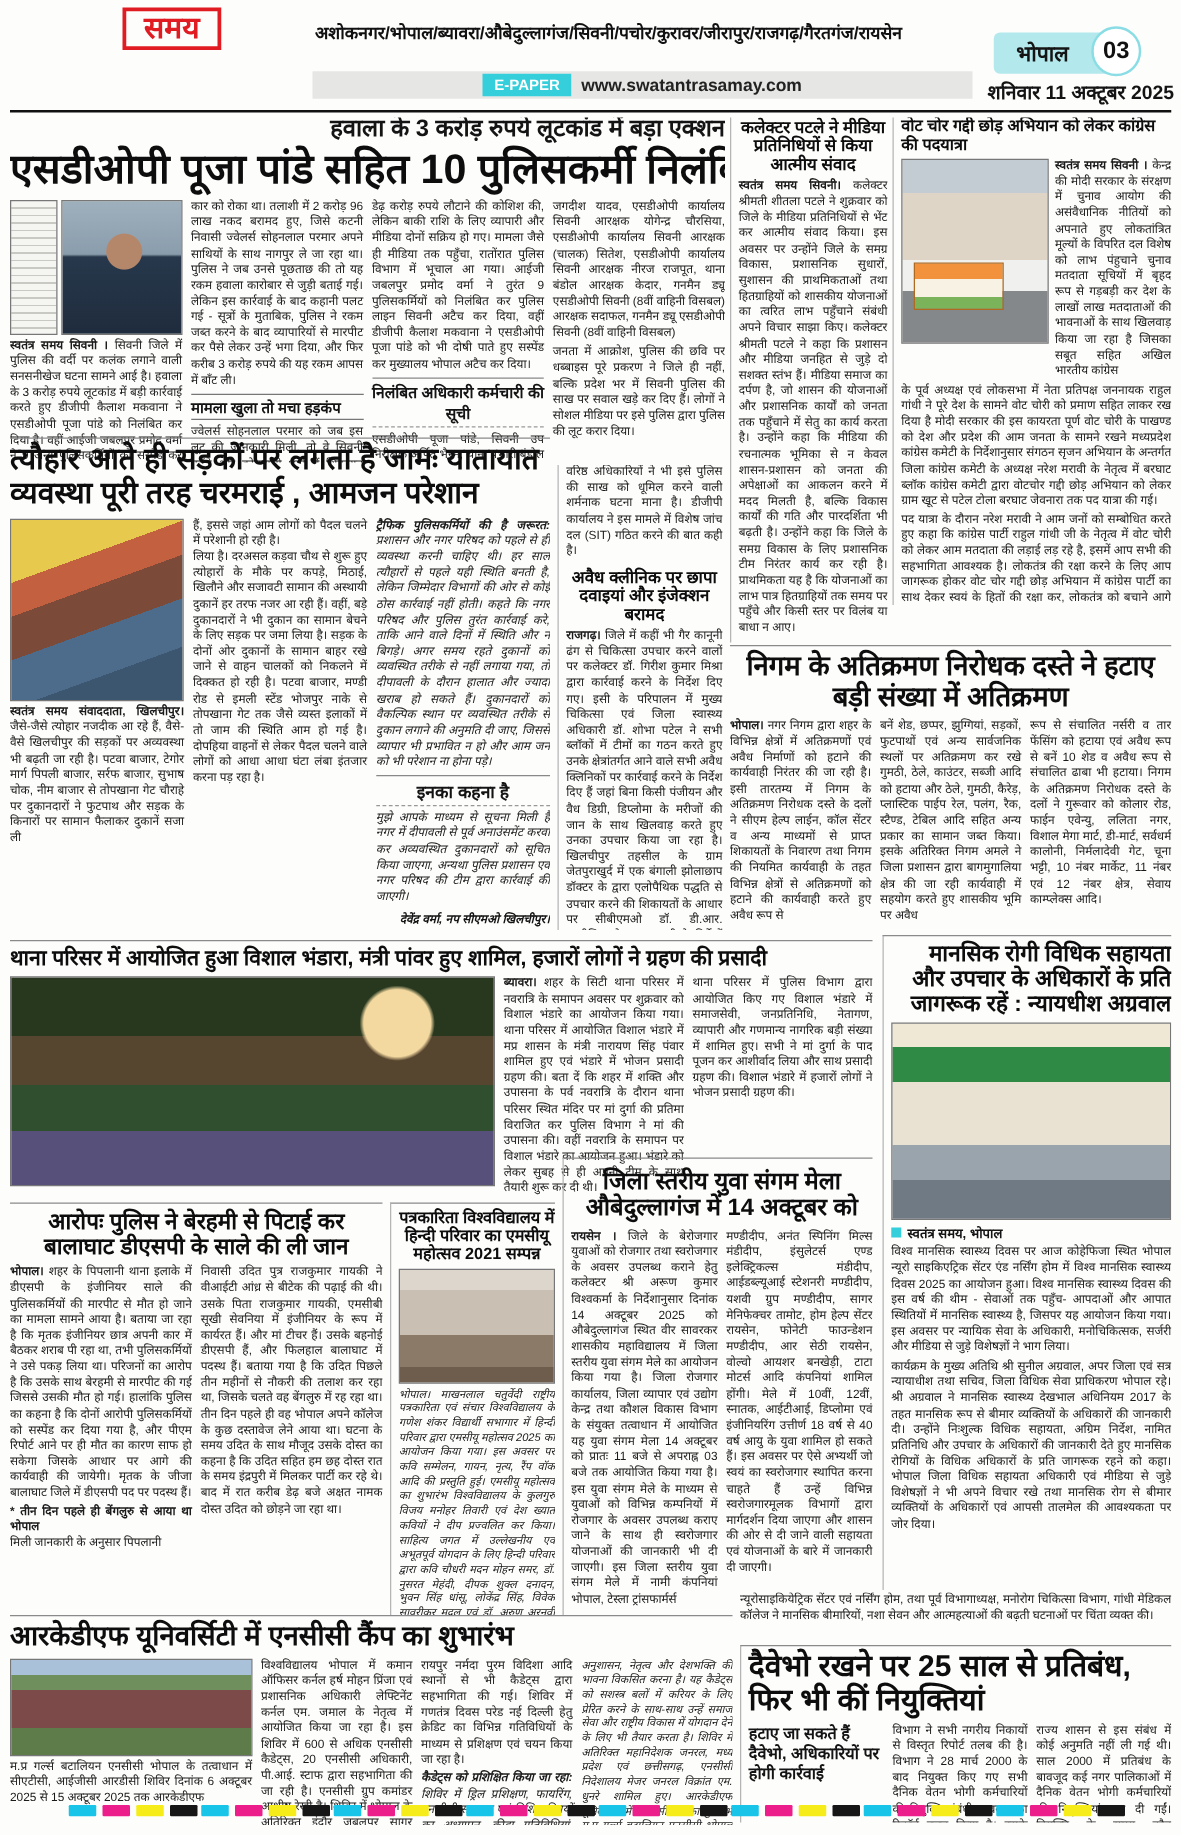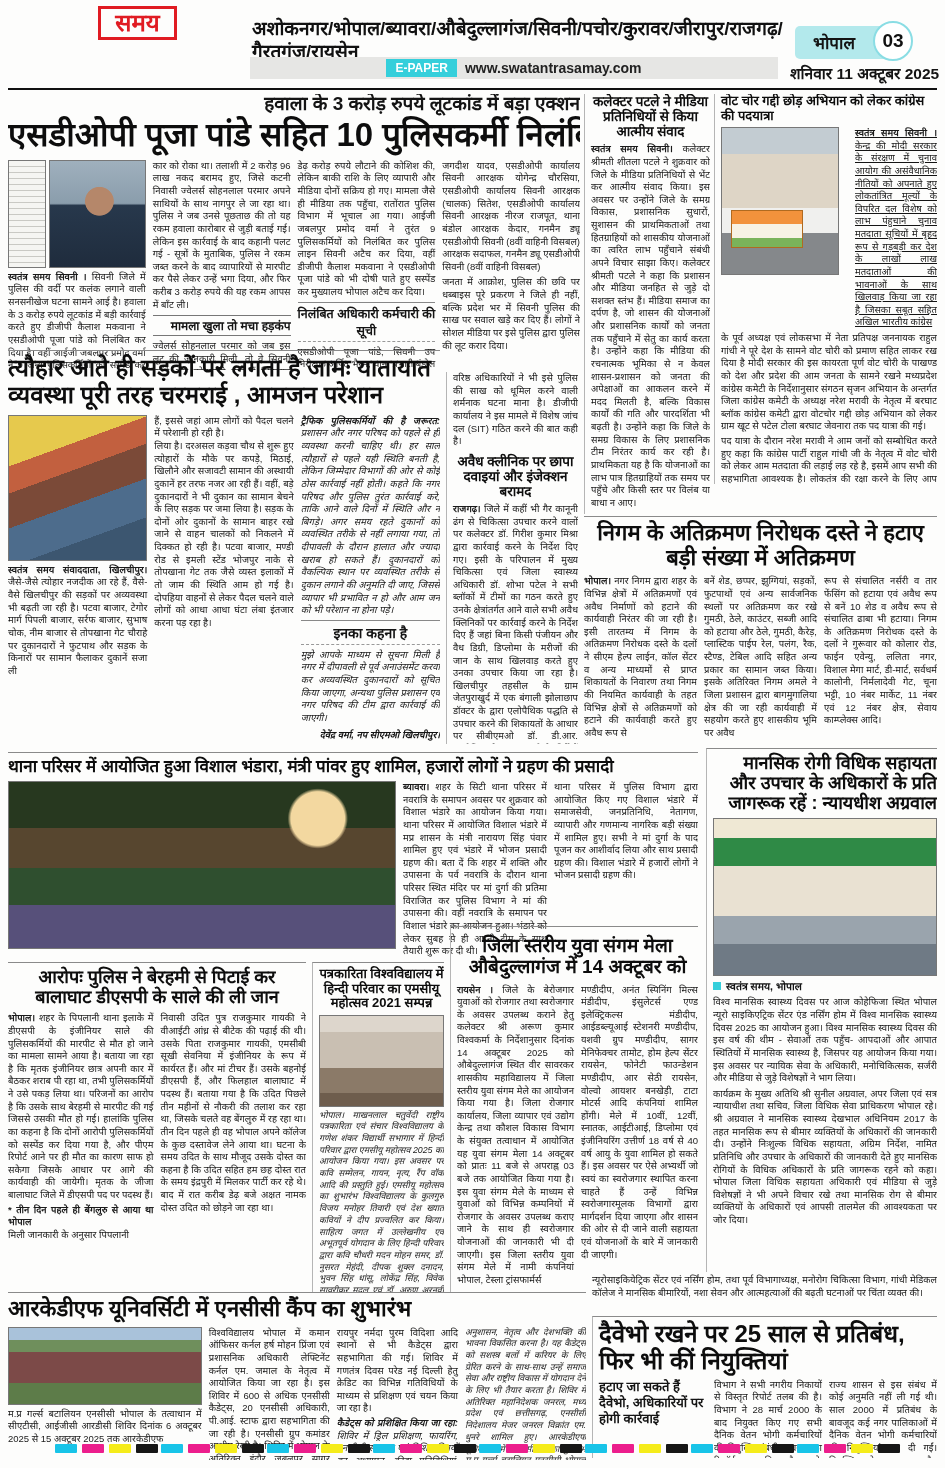--- a/index.html
+++ b/index.html
@@ -5,21 +5,21 @@
   * { margin:0; padding:0; box-sizing:border-box; }
   html,body { background:#ffffff; }
   body { font-family:"Liberation Sans","DejaVu Sans",sans-serif; color:#141414; }
   .page { position:relative; width:945px; height:1468px; background:#fdfdfc; overflow:hidden; }
 
   
   .logo { position:absolute; left:30px; top:4px; width:215px; text-align:center; }
   .logo1 { font-size:44px; font-weight:900; letter-spacing:-1px; line-height:1.0; color:#111; }
   .logo2 { display:inline-block; margin-top:2px; border:3px solid #e01b22; color:#e01b22;
            font-size:24px; font-weight:900; padding:0 14px; line-height:1.15; }
-  .cities { position:absolute; left:252px; top:18px; width:550px; font-size:19px; font-weight:800;
+  .cities { position:absolute; left:252px; top:18px; width:550px; font-size:14px; font-weight:800;
             color:#111; line-height:1.2; }
   .epaper-bar { position:absolute; left:250px; top:57px; width:528px; height:22px; background:#e6e6e4;
                 display:flex; align-items:center; justify-content:center; gap:8px; }
   .chip { background:#35cfdb; color:#fff; font-weight:800; font-size:12px; padding:2px 9px; }
   .site { font-size:14px; font-weight:700; color:#222; }
   .badge { position:absolute; left:795px; top:26px; background:#b3e9ec; border-radius:5px;
            padding:5px 42px 5px 18px; font-weight:800; font-size:17px; }
   .badge .pgno { position:absolute; right:-16px; top:-5px; width:40px; height:40px; background:#fff;
                  border:2px solid #8adde4; border-radius:50%; display:flex; align-items:center;
                  justify-content:center; font-size:19px; font-weight:900; color:#111; }
@@ -40,21 +40,21 @@
   .hl-sm { font-size:13.5px; text-align:center; margin-bottom:4px; }
   .hl-pady { font-size:13px; margin-bottom:4px; }
   .hl-nigam { font-size:22px; text-align:center; margin-bottom:5px; }
   .hl-band { font-size:17px; white-space:nowrap; margin-bottom:5px; }
   .hl-mental { font-size:18px; text-align:right; margin-bottom:5px; }
   .hl-dsp { font-size:18px; text-align:center; margin-bottom:5px; }
   .hl-mcu { font-size:13px; text-align:center; margin-bottom:4px; }
   .hl-yuva { font-size:19px; text-align:center; margin:4px 0 6px; }
   .hl-ncc { font-size:22px; white-space:nowrap; margin-bottom:5px; }
   .hl-dvb { font-size:24px; margin-bottom:4px; }
-  .subhead { font-weight:800; font-size:12px; text-align:right; border-top:1px solid #777;
+  .subhead { font-weight:800; font-size:12px; text-align:left; border-top:1px solid #777;
              border-bottom:1px solid #777; padding:1px 0; margin:4px 0; }
   .boxhead { font-weight:800; font-size:12.5px; text-align:center; border-top:1px solid #888;
              border-bottom:1px dashed #999; padding:2px 0; margin:3px 0 4px; }
   .sig { text-align:right; font-weight:800; font-style:italic; font-size:9.5px; margin-top:3px; }
   .rule-t { border-top:1.5px solid #8a8a8a; padding-top:4px; }
   .rule-l { border-left:1px solid #b5b5b5; padding-left:6px; }
 
   
   .ph { position:relative; background:#9a9a9a; border:1px solid #777; }
   .ph-doc { background:repeating-linear-gradient(#f5f5f2 0 5px,#c9c9c4 5px 6px); }
@@ -135,21 +135,21 @@
     </div>
   </section>
 
   <section class="art rule-l" style="left:584px; top:94px; width:126px; height:420px;">
     <h2 class="hl hl-sm">कलेक्टर पटले ने मीडिया प्रतिनिधियों से किया आत्मीय संवाद</h2>
     <p class="b"><b class="dl">स्वतंत्र समय सिवनी।</b> <span>कलेक्टर श्रीमती शीतला पटले ने शुक्रवार को जिले के मीडिया प्रतिनिधियों से भेंट कर आत्मीय संवाद किया। इस अवसर पर उन्होंने जिले के समग्र विकास, प्रशासनिक सुधारों, सुशासन की प्राथमिकताओं तथा हितग्राहियों को शासकीय योजनाओं का त्वरित लाभ पहुँचाने संबंधी अपने विचार साझा किए। कलेक्टर श्रीमती पटले ने कहा कि प्रशासन और मीडिया जनहित से जुड़े दो सशक्त स्तंभ हैं। मीडिया समाज का दर्पण है, जो शासन की योजनाओं और प्रशासनिक कार्यों को जनता तक पहुँचाने में सेतु का कार्य करता है। उन्होंने कहा कि मीडिया की रचनात्मक भूमिका से न केवल शासन-प्रशासन को जनता की अपेक्षाओं का आकलन करने में मदद मिलती है, बल्कि विकास कार्यों की गति और पारदर्शिता भी बढ़ती है। उन्होंने कहा कि जिले के समग्र विकास के लिए प्रशासनिक टीम निरंतर कार्य कर रही है। प्राथमिकता यह है कि योजनाओं का लाभ पात्र हितग्राहियों तक समय पर पहुँचे और किसी स्तर पर विलंब या बाधा न आए।</span></p>
   </section>
 
   <section class="art rule-l" style="left:714px; top:94px; width:223px; height:390px;">
     <h2 class="hl hl-pady">वोट चोर गद्दी छोड़ अभियान को लेकर कांग्रेस की पदयात्रा</h2>
-    <div style="display:flex; gap:16px;text-decoration:underline;">
+    <div style="display:flex; gap:5px;">
       <div class="ph ph-march" style="width:118px; height:148px; flex:none;">
         <div class="banner"></div>
       </div>
       <p class="b" style="flex:1;"><b class="dl">स्वतंत्र समय सिवनी ।</b> <span>केन्द्र की मोदी सरकार के संरक्षण में चुनाव आयोग की असंवैधानिक नीतियों को अपनाते हुए लोकतांत्रित मूल्यों के विपरित दल विशेष को लाभ पंहुचाने चुनाव मतदाता सूचियों में बृहद रूप से गड़बड़ी कर देश के लाखों लाख मतदाताओं की भावनाओं के साथ खिलवाड़ किया जा रहा है जिसका सबूत सहित अखिल भारतीय कांग्रेस</span></p>
     </div>
     <p class="b" style="margin-top:3px;">के पूर्व अध्यक्ष एवं लोकसभा में नेता प्रतिपक्ष जननायक राहुल गांधी ने पूरे देश के सामने वोट चोरी को प्रमाण सहित लाकर रख दिया है मोदी सरकार की इस कायरता पूर्ण वोट चोरी के पाखण्ड को देश और प्रदेश की आम जनता के सामने रखने मध्यप्रदेश कांग्रेस कमेटी के निर्देशानुसार संगठन सृजन अभियान के अन्तर्गत जिला कांग्रेस कमेटी के अध्यक्ष नरेश मरावी के नेतृत्व में बरघाट ब्लॉक कांग्रेस कमेटी द्वारा वोटचोर गद्दी छोड़ अभियान को लेकर ग्राम खूट से पटेल टोला बरघाट जेवनारा तक पद यात्रा की गई।</p>
     <p class="b" style="margin-top:2px;">पद यात्रा के दौरान नरेश मरावी ने आम जनों को सम्बोधित करते हुए कहा कि कांग्रेस पार्टी राहुल गांधी जी के नेतृत्व में वोट चोरी को लेकर आम मतदाता की लड़ाई लड़ रहे है, इसमें आप सभी की सहभागिता आवश्यक है। लोकतंत्र की रक्षा करने के लिए आप जागरूक होकर वोट चोर गद्दी छोड़ अभियान में कांग्रेस पार्टी का साथ देकर स्वयं के हितों की रक्षा कर, लोकतंत्र को बचाने आगे आना होगा। पद यात्रा कार्यक्रम में विनोद बासनिक, हाजी मो. असलम खान, मोहनसिंह चंदेल, अनिल सिंह ठाकुर, टेकचंद बोपचे, सतीश सरखाम, मनोज राहंगडाले, मुबारक खान, यशपाल भलावी, सुनील लांजेवार, दुपेन्द्र अमुले, राहुल डहके, देवेन्द्र ठाकुर, अनिल मर्सकोले, विजय डहके, दिलीप गहंगडाले, राजा मुबीन, अशोक सिरसाम आदि मौजूद रहे।</p>
   </section>
 
   <section class="art rule-t" style="left:8px; top:350px; width:432px; height:400px;">

